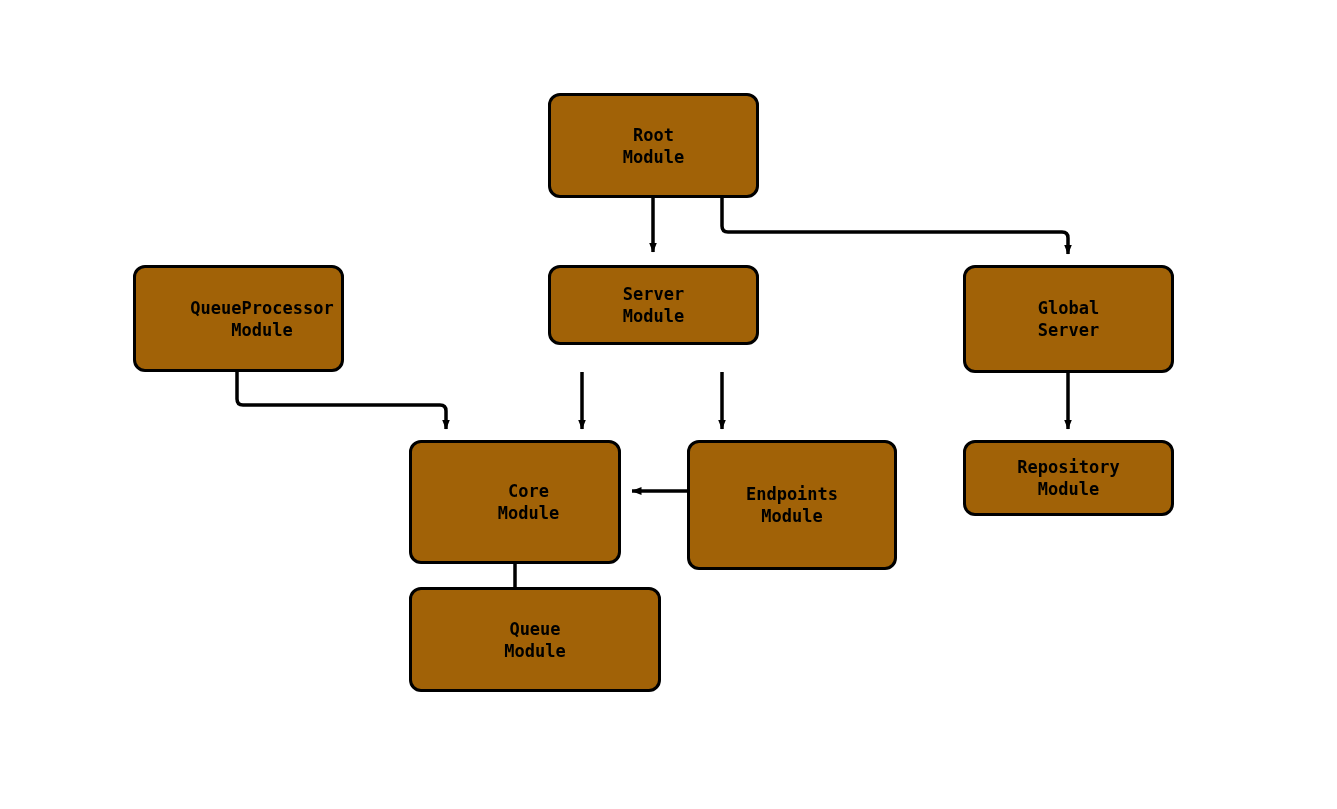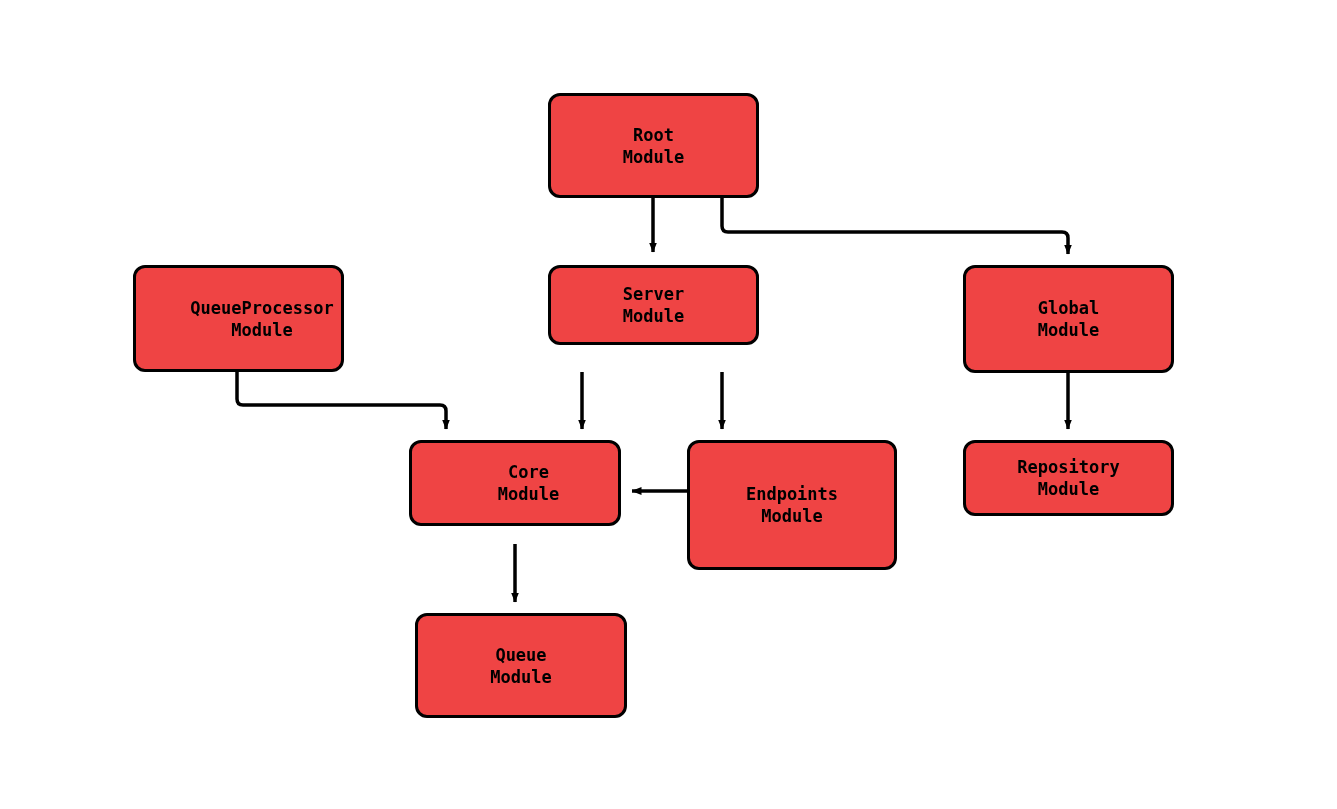--- a/index.html
+++ b/index.html
@@ -21,21 +21,21 @@
     left: 0;
     top: 0;
     width: 1337px;
     height: 809px;
   }
   .node {
     position: absolute;
     box-sizing: border-box;
     border: 3px solid #000000;
     border-radius: 12px;
-    background: #ef4444;
+    background: #a16207;
     display: flex;
     align-items: center;
     justify-content: center;
     z-index: 2;
   }
   .node-label {
     font-family: "DejaVu Sans Mono", "Liberation Mono", monospace;
     font-size: 17px;
     font-weight: bold;
     line-height: 22px;
@@ -84,36 +84,36 @@
 Module</span>
   </div>
 
   <div class="node" style="left:548px; top:265px; width:211px; height:80px;">
     <span class="node-label">Server
 Module</span>
   </div>
 
   <div class="node" style="left:963px; top:265px; width:211px; height:108px;">
     <span class="node-label">Global
-Module</span>
+Server</span>
   </div>
 
-  <div class="node" style="left:409px; top:440px; width:212px; height:86px;padding-left:27px;">
+  <div class="node" style="left:409px; top:440px; width:212px; height:124px;padding-left:27px;">
     <span class="node-label">Core
 Module</span>
   </div>
 
   <div class="node" style="left:687px; top:440px; width:210px; height:130px;">
     <span class="node-label">Endpoints
 Module</span>
   </div>
 
   <div class="node" style="left:963px; top:440px; width:211px; height:76px;">
     <span class="node-label">Repository
 Module</span>
   </div>
 
-  <div class="node" style="left:409px; top:613px; width:212px; height:105px;margin-left:6px;">
+  <div class="node" style="left:409px; top:587px; width:252px; height:105px;">
     <span class="node-label">Queue
 Module</span>
   </div>
 
 </div>
 
 </body></html>

